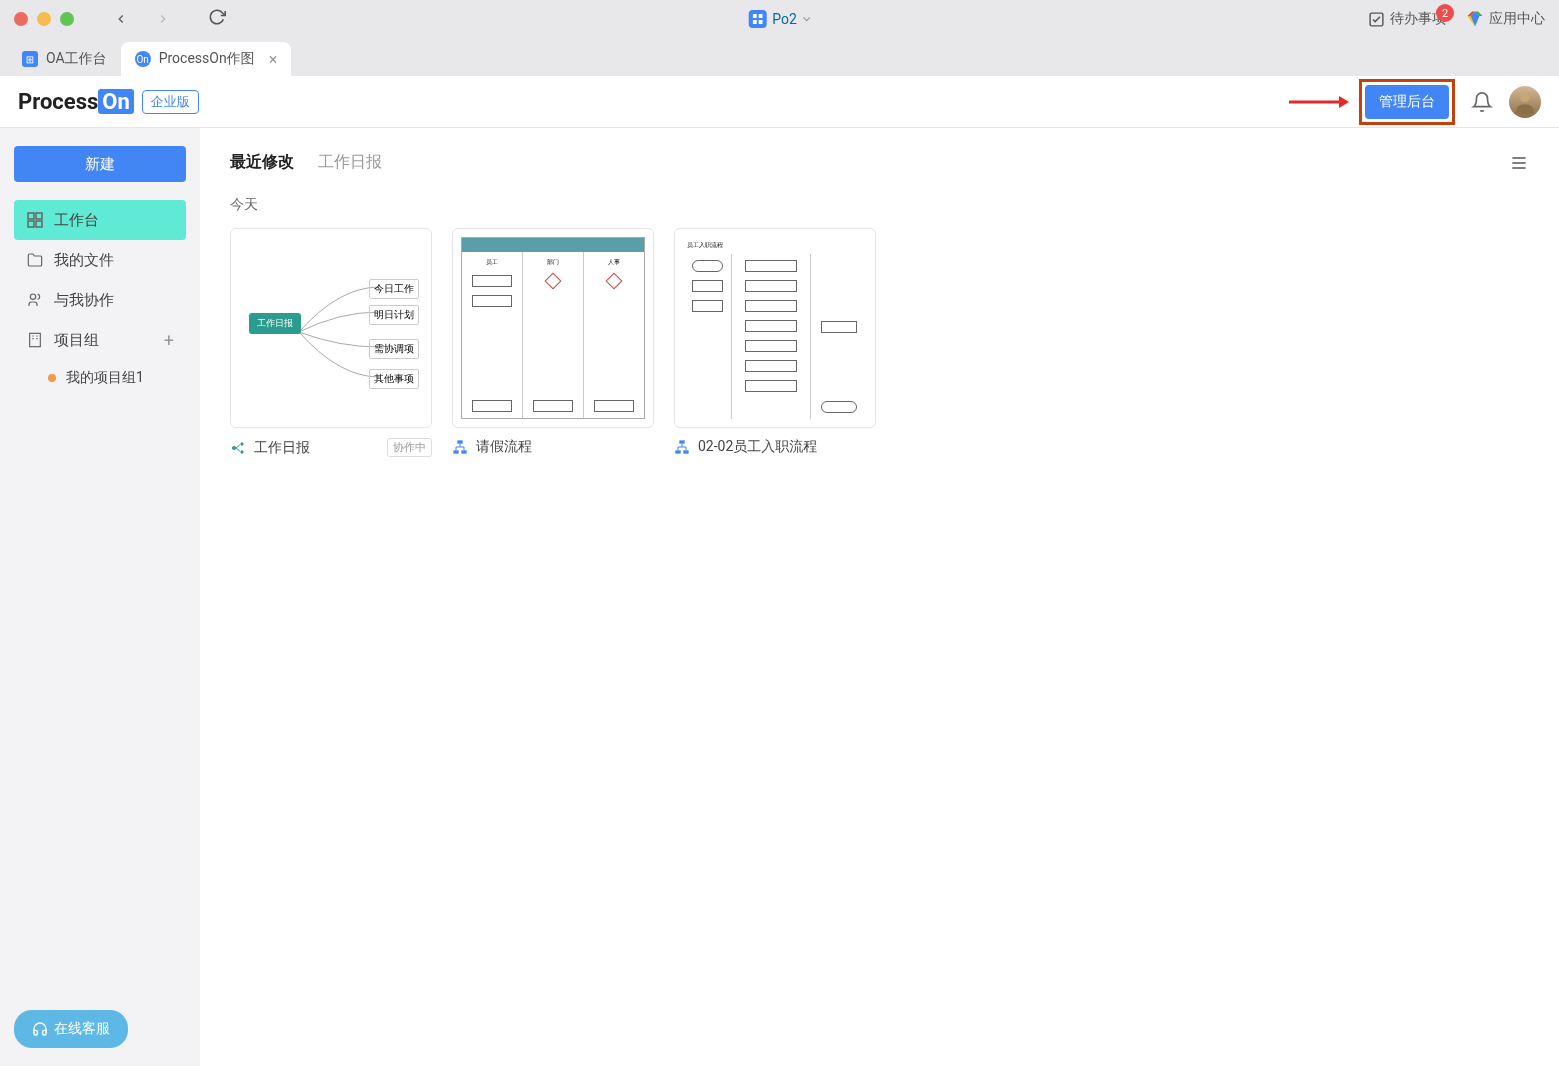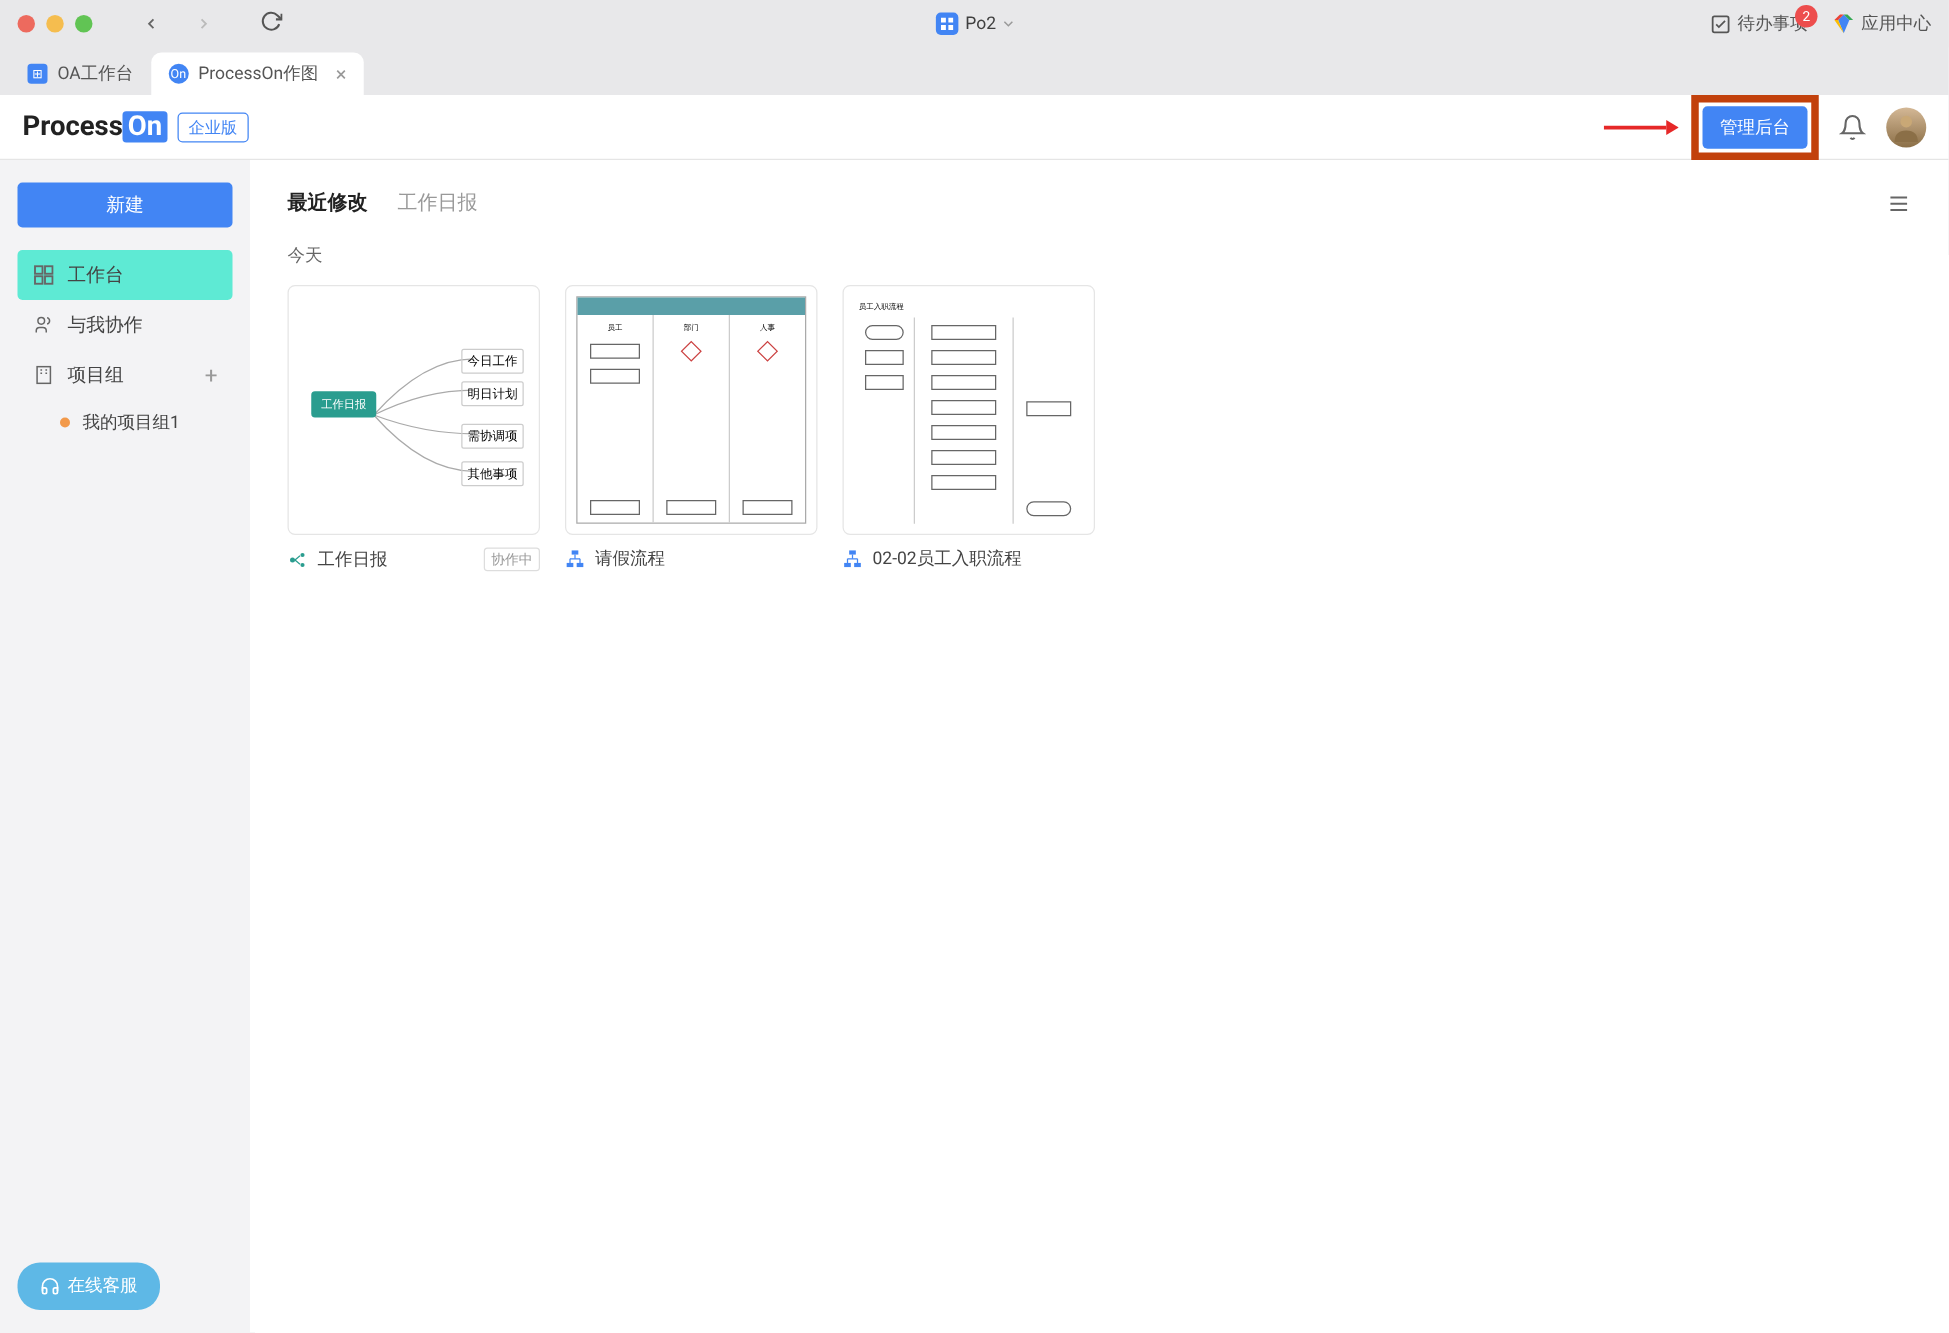--- a/index.html
+++ b/index.html
@@ -8,21 +8,21 @@
     
     .titlebar { height: 38px; background: #e8e8ea; display: flex; align-items: center; padding: 0 14px; position: relative; }
     .traffic-lights { display: flex; gap: 9px; }
     .traffic-light { width: 14px; height: 14px; border-radius: 50%; }
     .tl-red { background: #ed6a5e; }
     .tl-yellow { background: #f5bd4f; }
     .tl-green { background: #61c454; }
     .nav-arrows { display: flex; gap: 20px; margin-left: 36px; }
     .nav-arrow { width: 22px; height: 22px; display: flex; align-items: center; justify-content: center; color: #666; cursor: pointer; }
     .refresh-btn { margin-left: 34px; color: #555; cursor: pointer; }
-    .title-center { position: absolute; left: 50%; transform: translateX(-50%); display: flex; align-items: center; gap: 6px; color: #404040; font-size: 14px; }
+    .title-center { position: absolute; left: 50%; transform: translateX(-50%); display: flex; align-items: center; gap: 6px; color: #0369a1; font-size: 14px; }
     .app-icon { width: 18px; height: 18px; background: #4285f4; border-radius: 4px; display: flex; align-items: center; justify-content: center; }
     .title-right { margin-left: auto; display: flex; align-items: center; gap: 20px; }
     .todo-btn { display: flex; align-items: center; gap: 5px; color: #555; font-size: 14px; position: relative; cursor: pointer; }
     .todo-badge { position: absolute; top: -6px; right: -8px; width: 18px; height: 18px; background: #ed4d4d; color: white; border-radius: 50%; font-size: 11px; display: flex; align-items: center; justify-content: center; }
     .app-center { display: flex; align-items: center; gap: 5px; color: #555; font-size: 14px; cursor: pointer; }
     .app-center-icon { width: 18px; height: 18px; }
     
     
     .tabbar { height: 38px; display: flex; align-items: flex-end; padding-left: 8px; }
     .tab { height: 34px; padding: 0 14px; display: flex; align-items: center; gap: 8px; font-size: 14px; color: #555; border-radius: 8px 8px 0 0; cursor: pointer; position: relative; }
@@ -33,21 +33,21 @@
     
     
     .app-header { height: 52px; background: white; border-bottom: 1px solid #e5e5e5; display: flex; align-items: center; padding: 0 18px; }
     .logo { display: flex; align-items: center; gap: 6px; }
     .logo-text { font-size: 22px; font-weight: 700; color: #222; }
     .logo-on { background: #4285f4; color: white; padding: 0 4px; border-radius: 3px; }
     .enterprise-badge { margin-left: 8px; padding: 2px 8px; border: 1px solid #4285f4; color: #4285f4; font-size: 13px; border-radius: 4px; }
     .header-right { margin-left: auto; display: flex; align-items: center; gap: 16px; position: relative; }
     .arrow-annotation { position: absolute; left: -70px; top: 50%; transform: translateY(-50%); }
     .admin-btn { padding: 8px 14px; background: #4285f4; color: white; font-size: 14px; border: none; border-radius: 4px; cursor: pointer; }
-    .admin-highlight { padding: 3px; border: 6px solid #c2410c; }
+    .admin-highlight { padding: 3px; border: 3px solid #c2410c; }
     .bell-icon { width: 22px; height: 22px; color: #666; cursor: pointer; }
     .avatar { width: 32px; height: 32px; border-radius: 50%; background: linear-gradient(180deg,#d4b896 0%,#8b6f47 100%); cursor: pointer; display: flex; align-items: center; justify-content: center; }
     
     
     .main { display: flex; height: calc(100% - 128px); }
     .sidebar { width: 200px; background: #f3f3f5; padding: 18px 14px; display: flex; flex-direction: column; }
     .new-btn { width: 100%; height: 36px; background: #4285f4; color: white; border: none; border-radius: 4px; font-size: 15px; cursor: pointer; }
     .nav-list { margin-top: 18px; }
     .nav-item { height: 40px; display: flex; align-items: center; padding: 0 12px; font-size: 15px; color: #444; cursor: pointer; border-radius: 4px; }
     .nav-item.active { background: #5eead4; }
@@ -195,20 +195,28 @@
               <rect x="9" y="1" width="6" height="6"></rect>
               <rect x="1" y="9" width="6" height="6"></rect>
               <rect x="9" y="9" width="6" height="6"></rect>
             </svg>
           </span>
         <span>工作台</span>
       </div>
       <div class="nav-item">
         <span class="nav-item-icon">
             <svg width="16" height="16" viewBox="0 0 24 24" fill="none" stroke="currentColor" stroke-width="1.8">
+              <path d="M22 19a2 2 0 0 1-2 2H4a2 2 0 0 1-2-2V5a2 2 0 0 1 2-2h5l2 3h9a2 2 0 0 1 2 2z"></path>
+            </svg>
+          </span>
+        <span>我的文件</span>
+      </div>
+      <div class="nav-item">
+        <span class="nav-item-icon">
+            <svg width="16" height="16" viewBox="0 0 24 24" fill="none" stroke="currentColor" stroke-width="1.8">
               <circle cx="9" cy="7" r="4"></circle>
               <path d="M3 21v-2a4 4 0 0 1 4-4h4a4 4 0 0 1 4 4v2"></path>
               <path d="M16 3.13a4 4 0 0 1 0 7.75"></path>
             </svg>
           </span>
         <span>与我协作</span>
       </div>
       <div class="nav-item">
         <span class="nav-item-icon">
             <svg width="16" height="16" viewBox="0 0 24 24" fill="none" stroke="currentColor" stroke-width="1.8">

